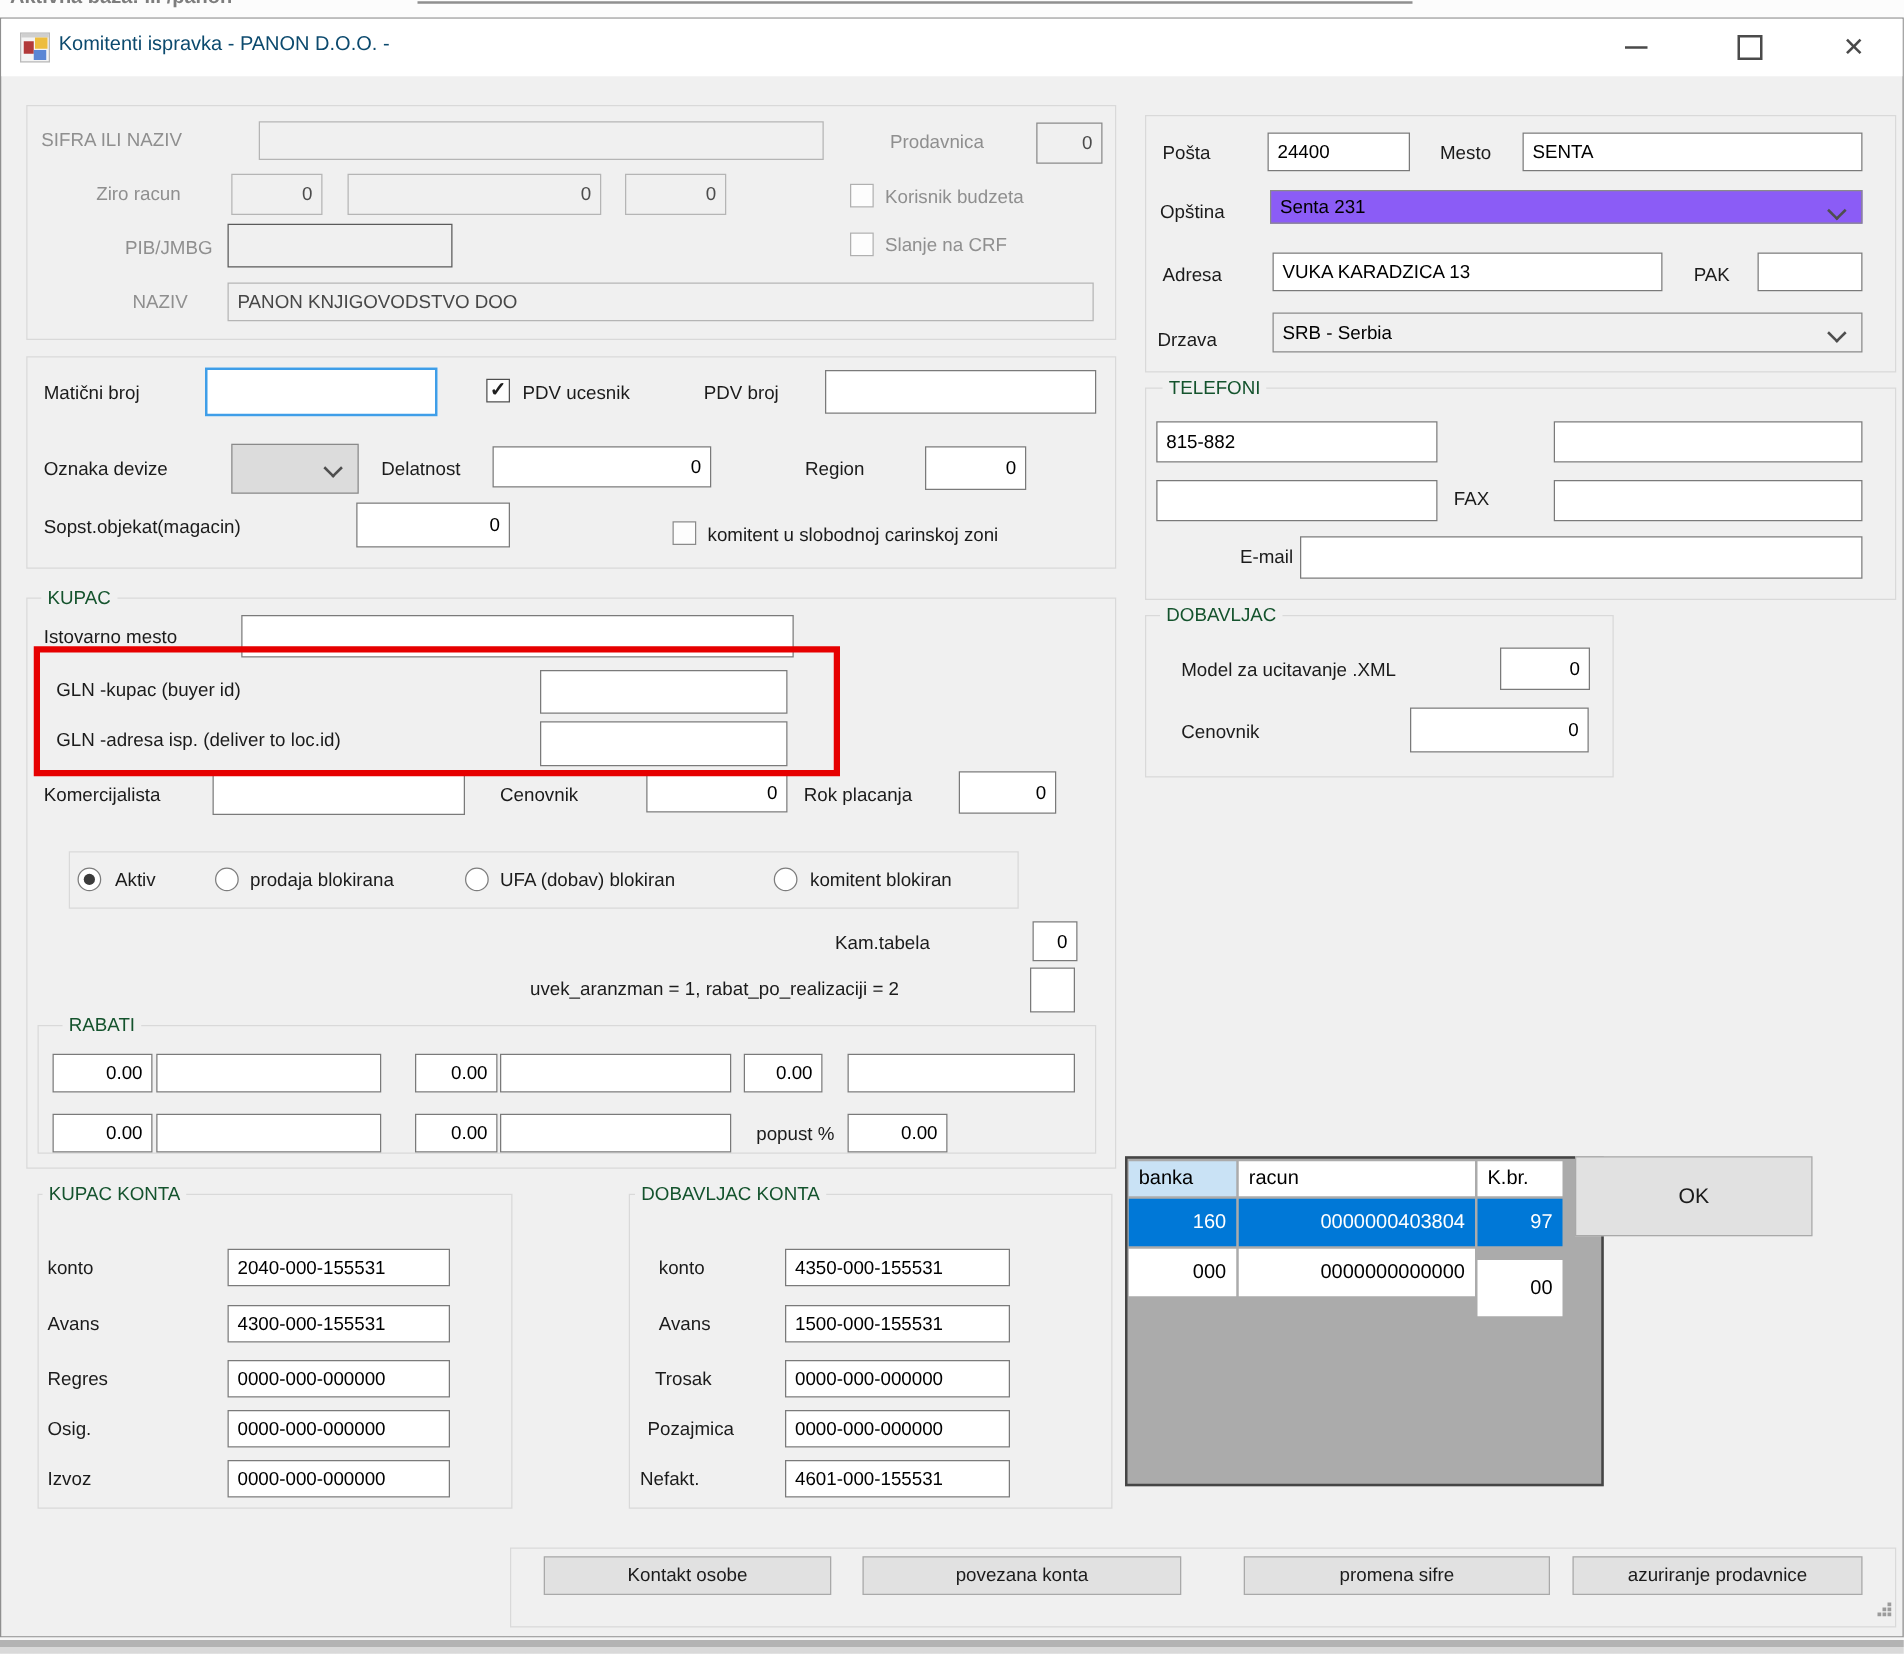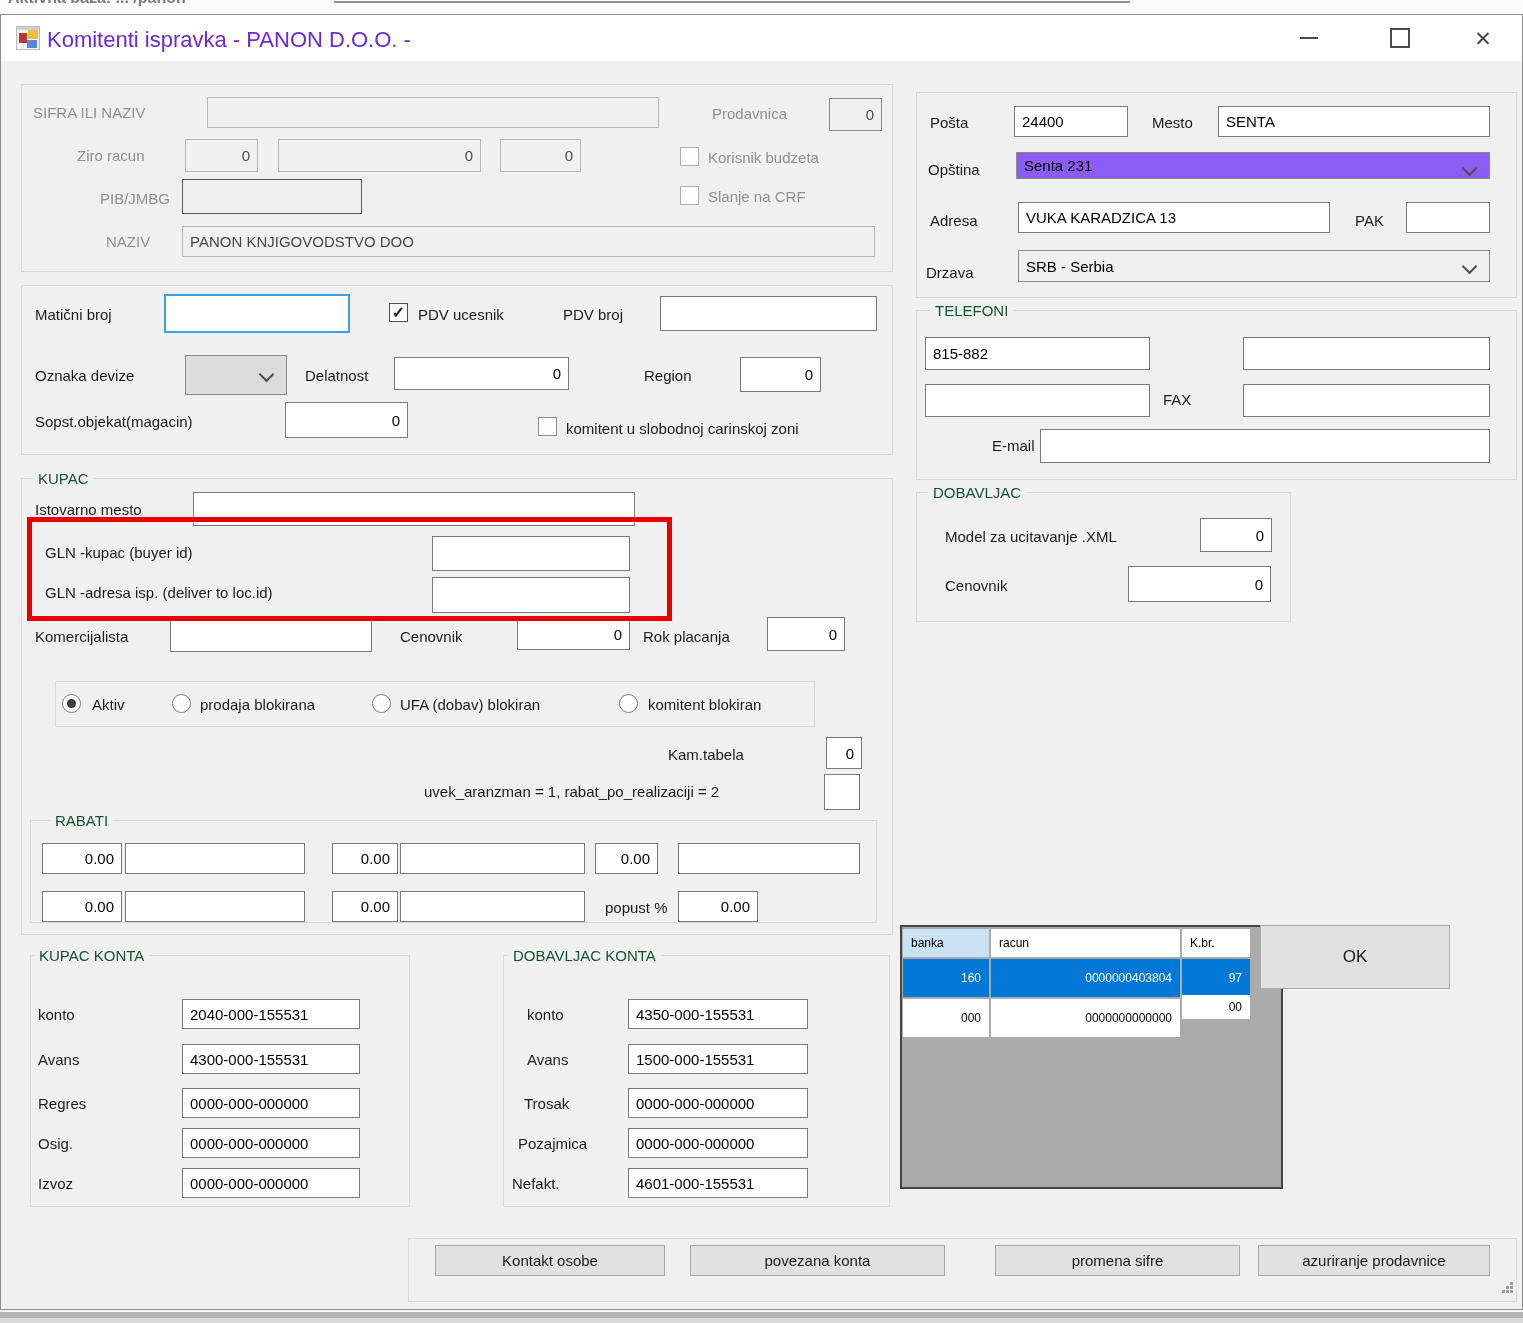--- a/index.html
+++ b/index.html
@@ -5,21 +5,21 @@
   html,body{margin:0;padding:0}
   body{width:1523px;height:1323px;position:relative;background:#ffffff;
        font-family:"Liberation Sans",sans-serif;overflow:hidden}
   .abs{position:absolute;box-sizing:border-box}
   
   #topstrip{left:0;top:0;width:1523px;height:14px;background:#fcfcfc;overflow:hidden}
   #bgtext{position:absolute;left:8px;top:-11px;font-size:16px;font-weight:bold;color:#7d7d7d;white-space:nowrap}
   #topline{position:absolute;left:334px;top:1px;width:796px;height:2px;background:#8f8f8f}
   #frame{left:0;top:14px;width:1523px;height:1296px;background:#f0f0f0;border:1px solid #8f8f8f}
   #titlebar{left:1px;top:15px;width:1521px;height:46px;background:#ffffff}
-  #title{left:47px;top:27px;font-size:22px;color:#6d28d9;white-space:nowrap}
+  #title{left:47px;top:27px;font-size:16px;color:#0c4a6e;white-space:nowrap}
   #bottomstrip{left:0;top:1310px;width:1523px;height:13px;
      background:linear-gradient(#f6f6f6 0 2px,#b3b3b3 2px 8px,#d9d9d9 8px 100%)}
   
   .form-icon{left:16px;top:26px;width:24px;height:24px;background:#f4f4f4;border:1px solid #b9b9b9}
   .form-icon .bar{position:absolute;left:0;top:0;width:22px;height:3px;background:#cfcfcf}
   .form-icon .red{position:absolute;left:2px;top:6px;width:8px;height:10px;background:#b23a3a}
   .form-icon .yel{position:absolute;left:11px;top:3px;width:10px;height:9px;background:#edbd3e}
   .form-icon .blu{position:absolute;left:10px;top:13px;width:10px;height:8px;background:#5a86d5}
   
   .winbtn{width:34px;height:26px;display:flex;align-items:center;justify-content:center}
@@ -42,21 +42,21 @@
   .radio{width:19px;height:19px;border:1px solid #7d7d7d;border-radius:50%;background:#fff}
   .radio.sel::after{content:"";position:absolute;left:4px;top:4px;right:4px;bottom:4px;background:#3b3b3b;border-radius:50%}
   .combo{display:flex;align-items:center;padding:0 7px;font-size:15px;color:#000;border:1px solid #8a8a8a;overflow:hidden;white-space:nowrap}
   .chev{position:absolute;right:14px;top:9px;width:9px;height:9px;
         border-right:2px solid #4e4e4e;border-bottom:2px solid #4e4e4e;transform:rotate(45deg)}
   .btn{background:#e1e1e1;border:1px solid #a9a9a9;display:flex;align-items:center;justify-content:center;
        font-size:15px;color:#1b1b1b;cursor:default}
   .redbox{border:5px solid #e60000;background:transparent;z-index:5}
   
   #banktable{left:900px;top:925px;width:383px;height:264px;background:#ababab;border:2px solid #454545}
-  .tcell{position:absolute;box-sizing:border-box;font-size:12px;display:flex;align-items:center;
+  .tcell{position:absolute;box-sizing:border-box;font-size:16px;display:flex;align-items:center;
          padding:12px 8px;overflow:hidden;white-space:nowrap}
   .thead{background:#fff;color:#000}
   .thead.first{background:#c9e2f5}
   .tsel{background:#0078d7;color:#fff;justify-content:flex-end}
   .trow{background:#fff;color:#000;justify-content:flex-end}
   .grip{left:1502px;top:1290px;width:12px;height:12px}
   .grip::after{content:"";position:absolute;left:0;top:0;width:3px;height:3px;background:#9b9b9b;
      box-shadow:8px 0 #9b9b9b, 8px -4px #9b9b9b, 8px -8px #9b9b9b, 4px 0 #9b9b9b, 4px -4px #9b9b9b}
 </style>
 </head>
@@ -240,21 +240,21 @@
 
 <div id="banktable" class="abs">
   <div class="tcell thead first" style="left:1px;top:2px;width:86px;height:28px">banka</div>
   <div class="tcell thead" style="left:89px;top:2px;width:189px;height:28px">racun</div>
   <div class="tcell thead" style="left:280px;top:2px;width:68px;height:28px">K.br.</div>
   <div class="tcell tsel" style="left:1px;top:32px;width:86px;height:38px">160</div>
   <div class="tcell tsel" style="left:89px;top:32px;width:189px;height:38px">0000000403804</div>
   <div class="tcell tsel" style="left:280px;top:32px;width:68px;height:38px">97</div>
   <div class="tcell trow" style="left:1px;top:72px;width:86px;height:38px">000</div>
   <div class="tcell trow" style="left:89px;top:72px;width:189px;height:38px">0000000000000</div>
-  <div class="tcell trow" style="left:280px;top:68px;width:68px;height:24px">00</div>
+  <div class="tcell trow" style="left:280px;top:81px;width:68px;height:45px">00</div>
 </div>
 
 <div class="abs btn" style="left:1260px;top:925px;width:190px;height:64px;font-size:17px">OK</div>
 
 <div class="abs grp" style="left:408px;top:1238px;width:1109px;height:64px"></div>
 <div class="abs btn" style="left:435px;top:1245px;width:230px;height:31px">Kontakt osobe</div>
 <div class="abs btn" style="left:690px;top:1245px;width:255px;height:31px">povezana konta</div>
 <div class="abs btn" style="left:995px;top:1245px;width:245px;height:31px">promena sifre</div>
 <div class="abs btn" style="left:1258px;top:1245px;width:232px;height:31px">azuriranje prodavnice</div>
 

